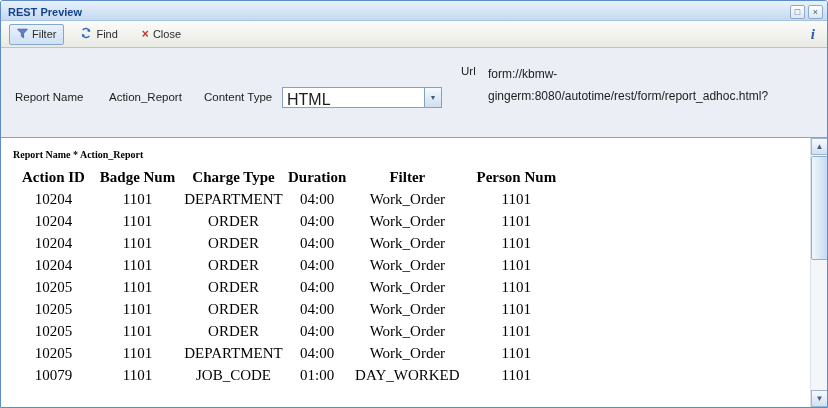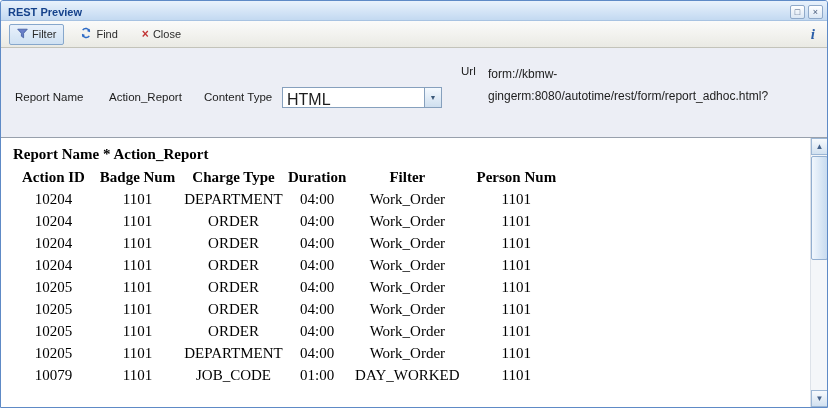--- a/index.html
+++ b/index.html
@@ -39,21 +39,21 @@
   .combo-btn { flex:0 0 17px; border-left:1px solid #86a0bd; background:linear-gradient(#f4f9fe,#cfdfef);
                display:flex; align-items:center; justify-content:center; font-size:7px; color:#3c5a7a; }
   .lbl-url { left:460px; top:17px; }
   .url-block { left:487px; top:15px; width:330px; font-size:12px; line-height:22px; }
   .url-line { white-space:nowrap; }
 
   
   .content { flex:1; position:relative; background:#fff; overflow:hidden; }
   .report { position:absolute; left:0; top:0; right:17px; bottom:0; padding:5px 0 0 12px;
             font-family:"Liberation Serif",serif; color:#000; overflow:hidden; }
-  .report-title { font-size:15px; font-weight:bold; height:23px; line-height:23px; }
+  .report-title { font-size:10px; font-weight:bold; height:23px; line-height:23px; }
   table.report-table { border-collapse:collapse; font-size:15px; }
   .report-table th, .report-table td { height:22px; padding:0 2px; text-align:center;
                                        white-space:nowrap; font-weight:normal; }
   .report-table th { font-weight:bold; }
   .report-table th:nth-child(5), .report-table td:nth-child(5) { text-align:center; }
 
   
   .scrollbar { position:absolute; top:0; right:0; bottom:0; width:17px; background:#f4f6f9;
                border-left:1px solid #dde2e9; }
   .sb-btn { position:absolute; left:0; width:17px; height:17px; border:1px solid #9cb6d4;

